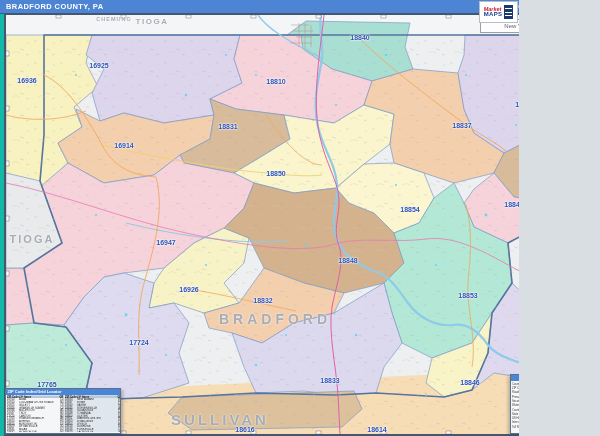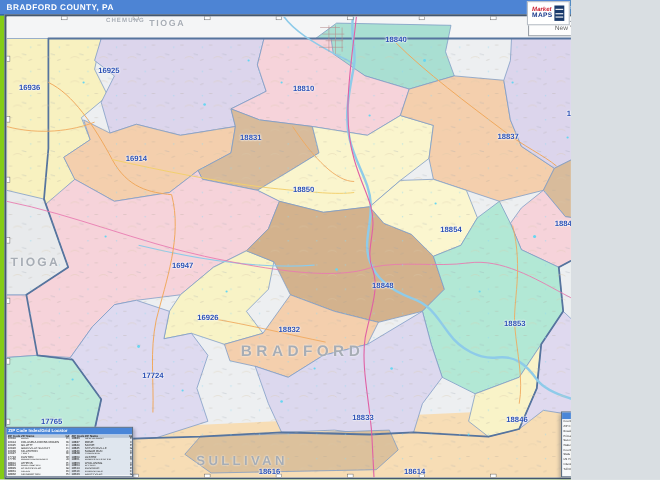--- a/index.html
+++ b/index.html
@@ -1,16 +1,16 @@
 <!DOCTYPE html>
 <html><head>
 <meta charset="utf-8">
 <style>
   html,body{margin:0;padding:0;background:#d9dee2;font-family:"Liberation Sans",sans-serif;}
-  #page{position:relative;width:519px;height:436px;background:#84cc16;overflow:hidden;}
+  #page{position:relative;width:519px;height:436px;background:#14b8a6;overflow:hidden;}
 
   
   #topbar{position:absolute;left:0;top:0;width:600px;height:13px;background:#4d84d4;border-bottom:1px solid #2c5a9e;}
   #county-title{position:absolute;left:6px;top:2px;font-size:7.5px;font-weight:bold;color:#fff;letter-spacing:.4px;}
   #edition{position:absolute;right:40px;top:4px;font-size:4.5px;color:#eaf1fb;letter-spacing:.2px;}
   #logo-box{position:absolute;right:1px;top:1px;width:37px;height:20px;background:#fff;border:1px solid #b8bec6;display:flex;align-items:center;justify-content:center;z-index:60;}
   #logo-box .lg-market{font-size:5.5px;font-weight:bold;font-style:italic;color:#cc2233;line-height:5px;}
   #logo-box .lg-maps{font-size:6px;font-weight:bold;color:#1a3a8c;line-height:5px;letter-spacing:.3px;}
   #logo-mini{width:9px;height:14px;background:#1a3a6b;margin-left:2px;display:flex;flex-direction:column;justify-content:space-evenly;}
   #logo-mini i{display:block;height:1px;background:#fff;margin:0 1px;}
@@ -239,21 +239,21 @@
         <div class="zip-label" style="left: 239px; top: 414px;">18616</div>
         <div class="zip-label" style="left: 371px; top: 414px;">18614</div>
       </div>
 
   <div id="area-labels">
 
   <div class="area-label" style="left: 108px; top: 4px; font-size: 5.5px; letter-spacing: 1px;">CHEMUNG</div>
         <div class="area-label" style="left: 146px; top: 6px; font-size: 8px; letter-spacing: 1.5px;">TIOGA</div>
         <div class="area-label" style="left: 26px; top: 224px; font-size: 11px; letter-spacing: 2px;">TIOGA</div>
         <div class="area-label" style="left: 269px; top: 304px; font-size: 14px; letter-spacing: 4px;">BRADFORD</div>
-        <div class="area-label" style="left: 214px; top: 404px; font-size: 12px; letter-spacing: 3px;">SULLIVAN</div>
+        <div class="area-label" style="left: 214px; top: 404px; font-size: 15px; letter-spacing: 3px;">SULLIVAN</div>
       </div>
 
   <div id="ny-box">
         <span>New York</span>
       </div>
   <div id="broome-box">
         <span>BROOME</span>
       </div>
 </div>
 

